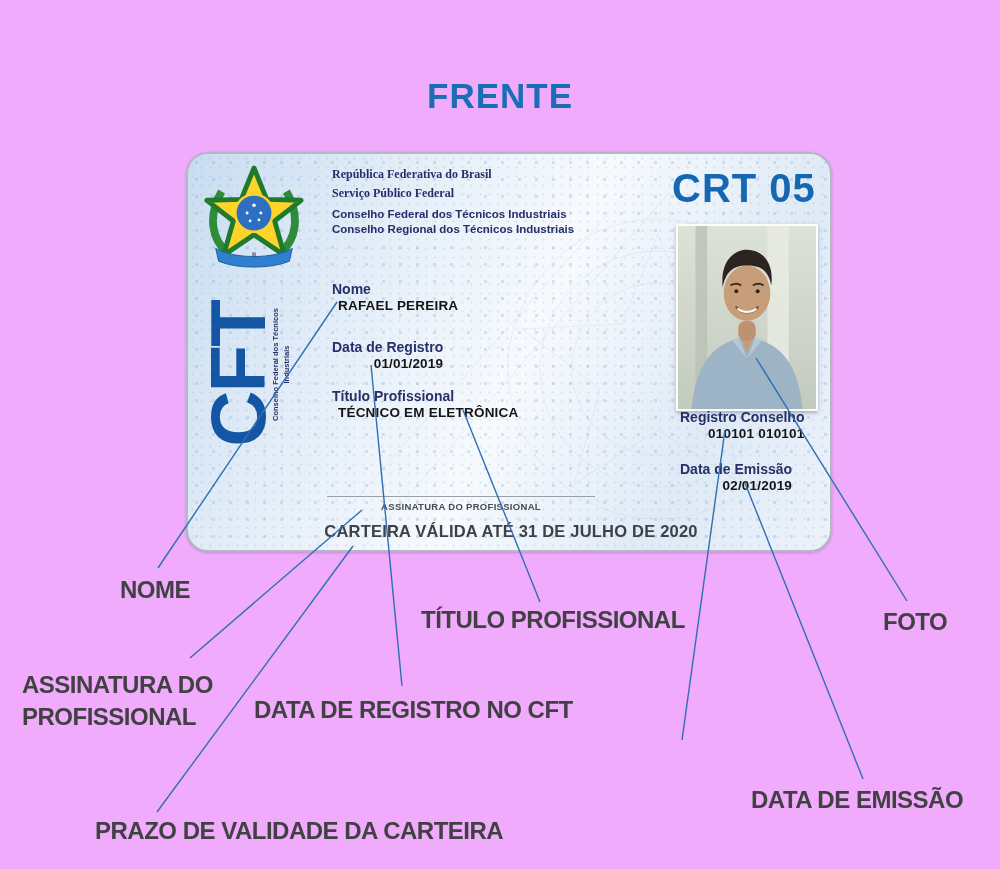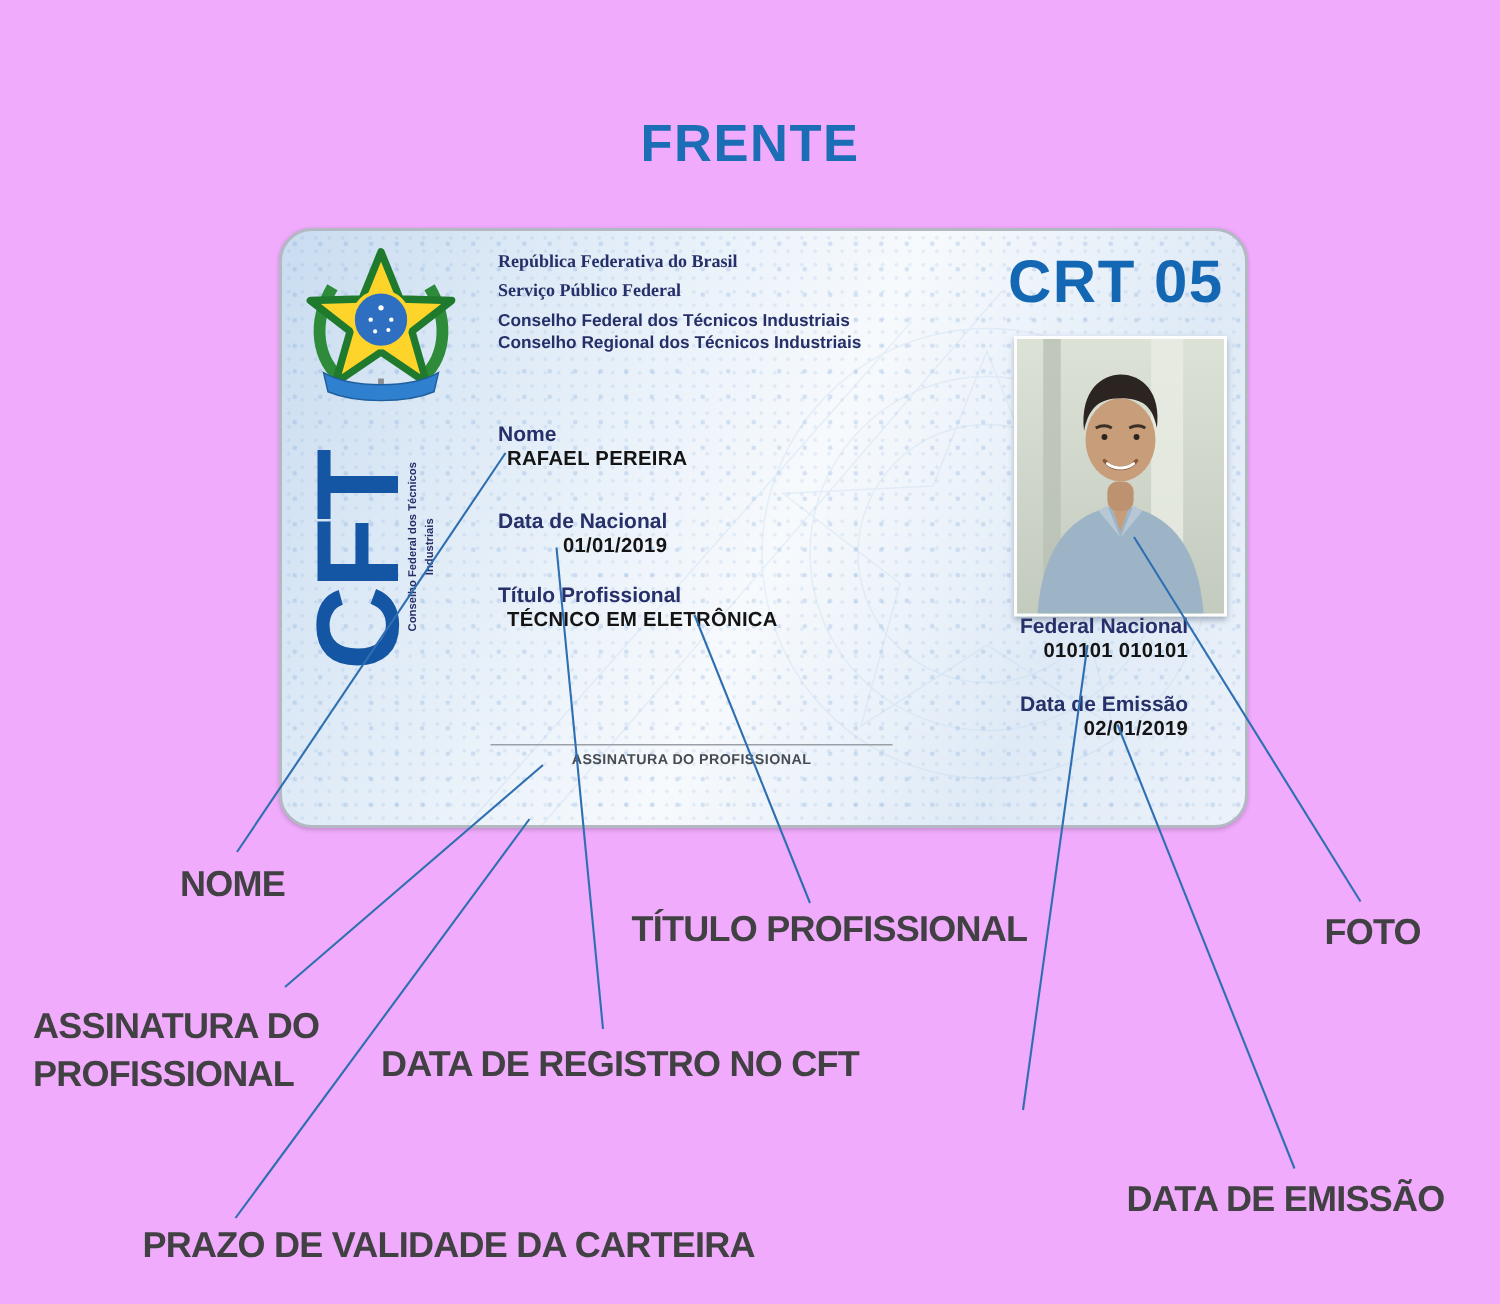--- a/index.html
+++ b/index.html
@@ -109,29 +109,29 @@
     <div class="crt">CRT 05</div>
 
     <div class="cft">CFT</div>
     <div class="cft-cap">Conselho Federal dos Técnicos Industriais</div>
 
     <div class="field f-nome">
       <div class="flabel">Nome</div>
       <div class="fvalue">RAFAEL PEREIRA</div>
     </div>
     <div class="field f-datareg">
-      <div class="flabel">Data de Nacional</div>
+      <div class="flabel">Data de Registro</div>
       <div class="fvalue">01/01/2019</div>
     </div>
     <div class="field f-titulo">
       <div class="flabel">Título Profissional</div>
       <div class="fvalue">TÉCNICO EM ELETRÔNICA</div>
     </div>
     <div class="field f-regnac">
-      <div class="flabel">Federal Nacional</div>
+      <div class="flabel">Registro Conselho</div>
       <div class="fvalue">010101 010101</div>
     </div>
     <div class="field f-emissao">
       <div class="flabel">Data de Emissão</div>
       <div class="fvalue">02/01/2019</div>
     </div>
 
     <div class="photo">
       <svg viewBox="0 0 142 185" preserveAspectRatio="none">
         <defs>
@@ -155,20 +155,21 @@
         <circle cx="60" cy="66" r="2" fill="#2b2420"></circle>
         <circle cx="82" cy="66" r="2" fill="#2b2420"></circle>
         <path d="M60 82 C 66 89 76 89 82 82" stroke="#8a5a3c" stroke-width="2.5" fill="none" stroke-linecap="round"></path>
         <path d="M62 84 C 67 88 75 88 80 84" stroke="#ffffff" stroke-width="2" fill="none" stroke-linecap="round"></path>
       </svg>
     </div>
 
     <div class="sigline"></div>
     <div class="sigcap">ASSINATURA DO PROFISSIONAL</div>
 
+    <div class="validity">CARTEIRA VÁLIDA ATÉ 31 DE JULHO DE 2020</div>
   </div>
 
   <svg id="callouts" class="callouts" viewBox="0 0 1000 869">
       <line x1="337" y1="302" x2="158" y2="568" stroke="#2e6fb2" stroke-width="1.4"></line>
       <line x1="362" y1="510" x2="190" y2="658" stroke="#2e6fb2" stroke-width="1.4"></line>
       <line x1="353" y1="546" x2="157" y2="812" stroke="#2e6fb2" stroke-width="1.4"></line>
       <line x1="371" y1="365" x2="402" y2="686" stroke="#2e6fb2" stroke-width="1.4"></line>
       <line x1="463" y1="410" x2="540" y2="602" stroke="#2e6fb2" stroke-width="1.4"></line>
       <line x1="756" y1="358" x2="907" y2="601" stroke="#2e6fb2" stroke-width="1.4"></line>
       <line x1="725" y1="430" x2="682" y2="740" stroke="#2e6fb2" stroke-width="1.4"></line>

